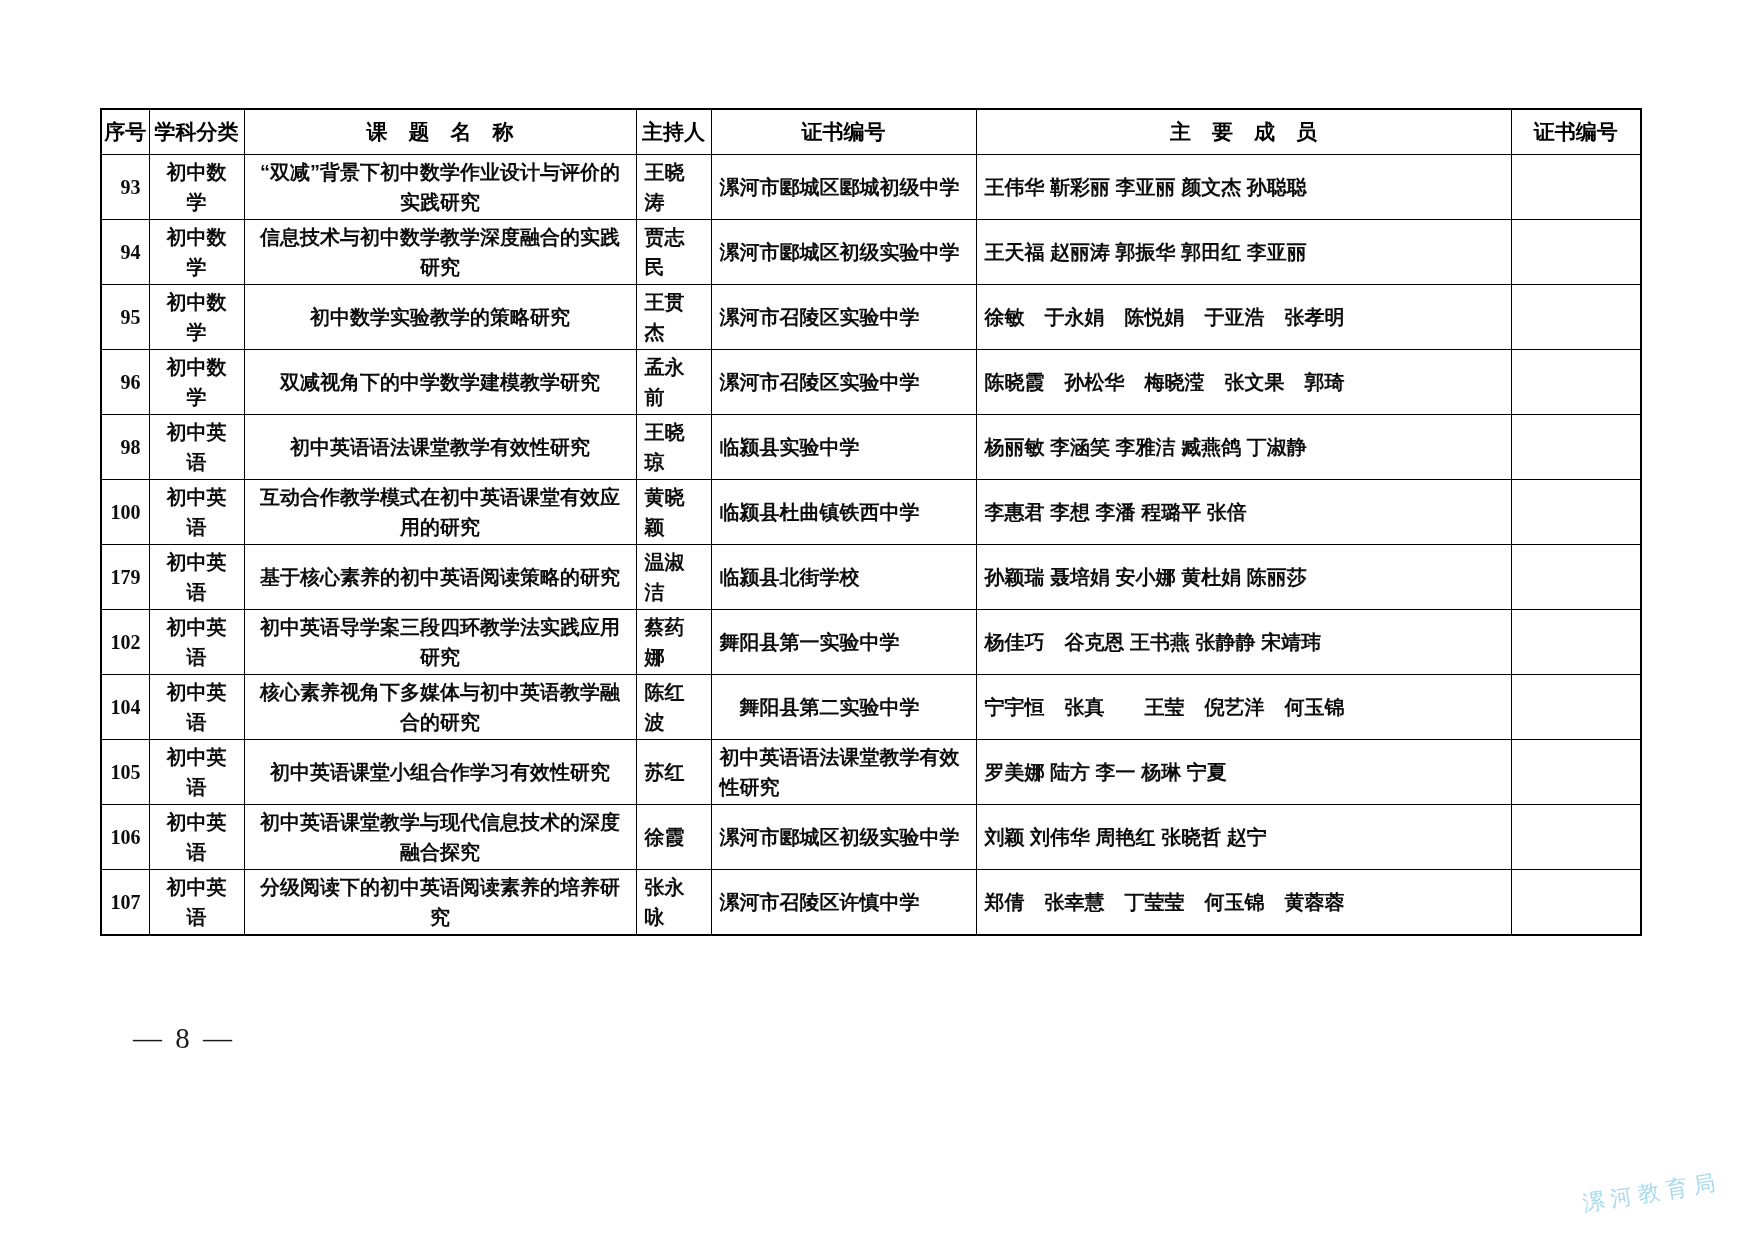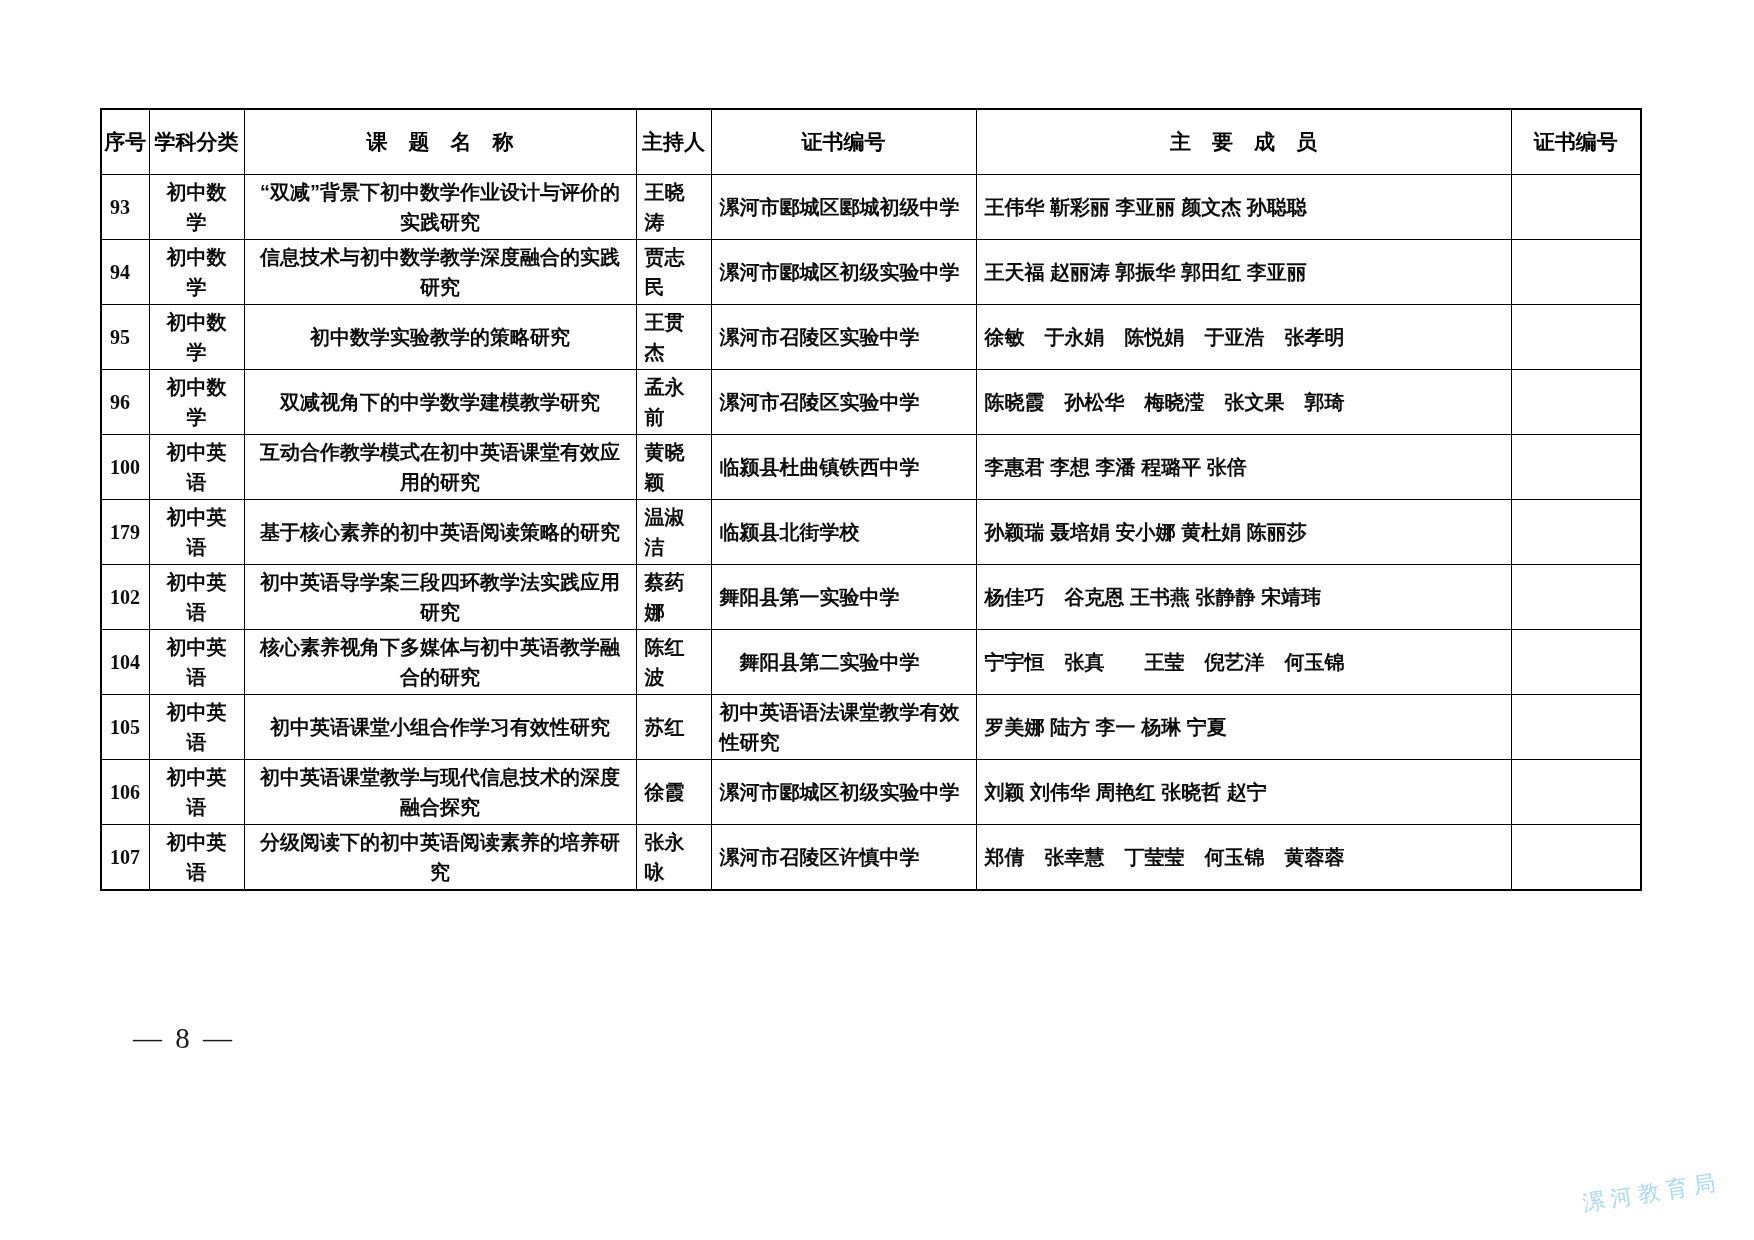--- a/index.html
+++ b/index.html
@@ -32,35 +32,35 @@
   .doc-table th, .doc-table td {
     border: 1px solid #000;
     overflow: hidden;
   }
   .doc-table th {
     height: 40px;
     font-size: 21px;
     font-weight: 700;
     text-align: center;
     white-space: pre-wrap;
-    padding: 12px 2px;
+    padding: 2px 2px;
     color: #000;
   }
   .doc-table td {
     font-size: 20px;
     font-weight: 600;
     padding: 2px 8px;
     color: #0d0d0d;
     white-space: pre-wrap;
     line-height: 1.5;
   }
   tr.row-s { height: 41px; }
   tr.row-d { height: 64px; }
   .c-no {
-    text-align: left;
+    text-align: right;
     font-family: "Liberation Serif", serif;
     font-size: 21px;
     font-weight: 400;
     padding: 2px 2px;
   }
   .c-cat  { text-align: center; padding: 2px 2px; }
   .c-title{ text-align: center; font-size: 19px; padding: 2px 4px 2px 6px; }
   .c-lead { text-align: left; padding: 2px 2px; }
   .c-unit { text-align: left; font-size: 18px; padding: 2px 2px 2px 5px; }
   .c-mem  { text-align: left; font-size: 19px; padding: 2px 4px 2px 10px; }
@@ -143,20 +143,29 @@
       </tr>
       <tr class="row-s">
         <td class="c-no">96</td>
         <td class="c-cat">初中数学</td>
         <td class="c-title">双减视角下的中学数学建模教学研究</td>
         <td class="c-lead">孟永前</td>
         <td class="c-unit">漯河市召陵区实验中学</td>
         <td class="c-mem">陈晓霞　孙松华　梅晓滢　张文果　郭琦</td>
         <td class="c-cert"></td>
       </tr>
+      <tr class="row-s">
+        <td class="c-no">98</td>
+        <td class="c-cat">初中英语</td>
+        <td class="c-title">初中英语语法课堂教学有效性研究</td>
+        <td class="c-lead">王晓琼</td>
+        <td class="c-unit">临颍县实验中学</td>
+        <td class="c-mem">杨丽敏 李涵笑 李雅洁 臧燕鸽 丁淑静</td>
+        <td class="c-cert"></td>
+      </tr>
       <tr class="row-d">
         <td class="c-no">100</td>
         <td class="c-cat">初中英语</td>
         <td class="c-title">互动合作教学模式在初中英语课堂有效应用的研究</td>
         <td class="c-lead">黄晓颖</td>
         <td class="c-unit">临颍县杜曲镇铁西中学</td>
         <td class="c-mem">李惠君 李想 李潘 程璐平 张倍</td>
         <td class="c-cert"></td>
       </tr>
       <tr class="row-s">

